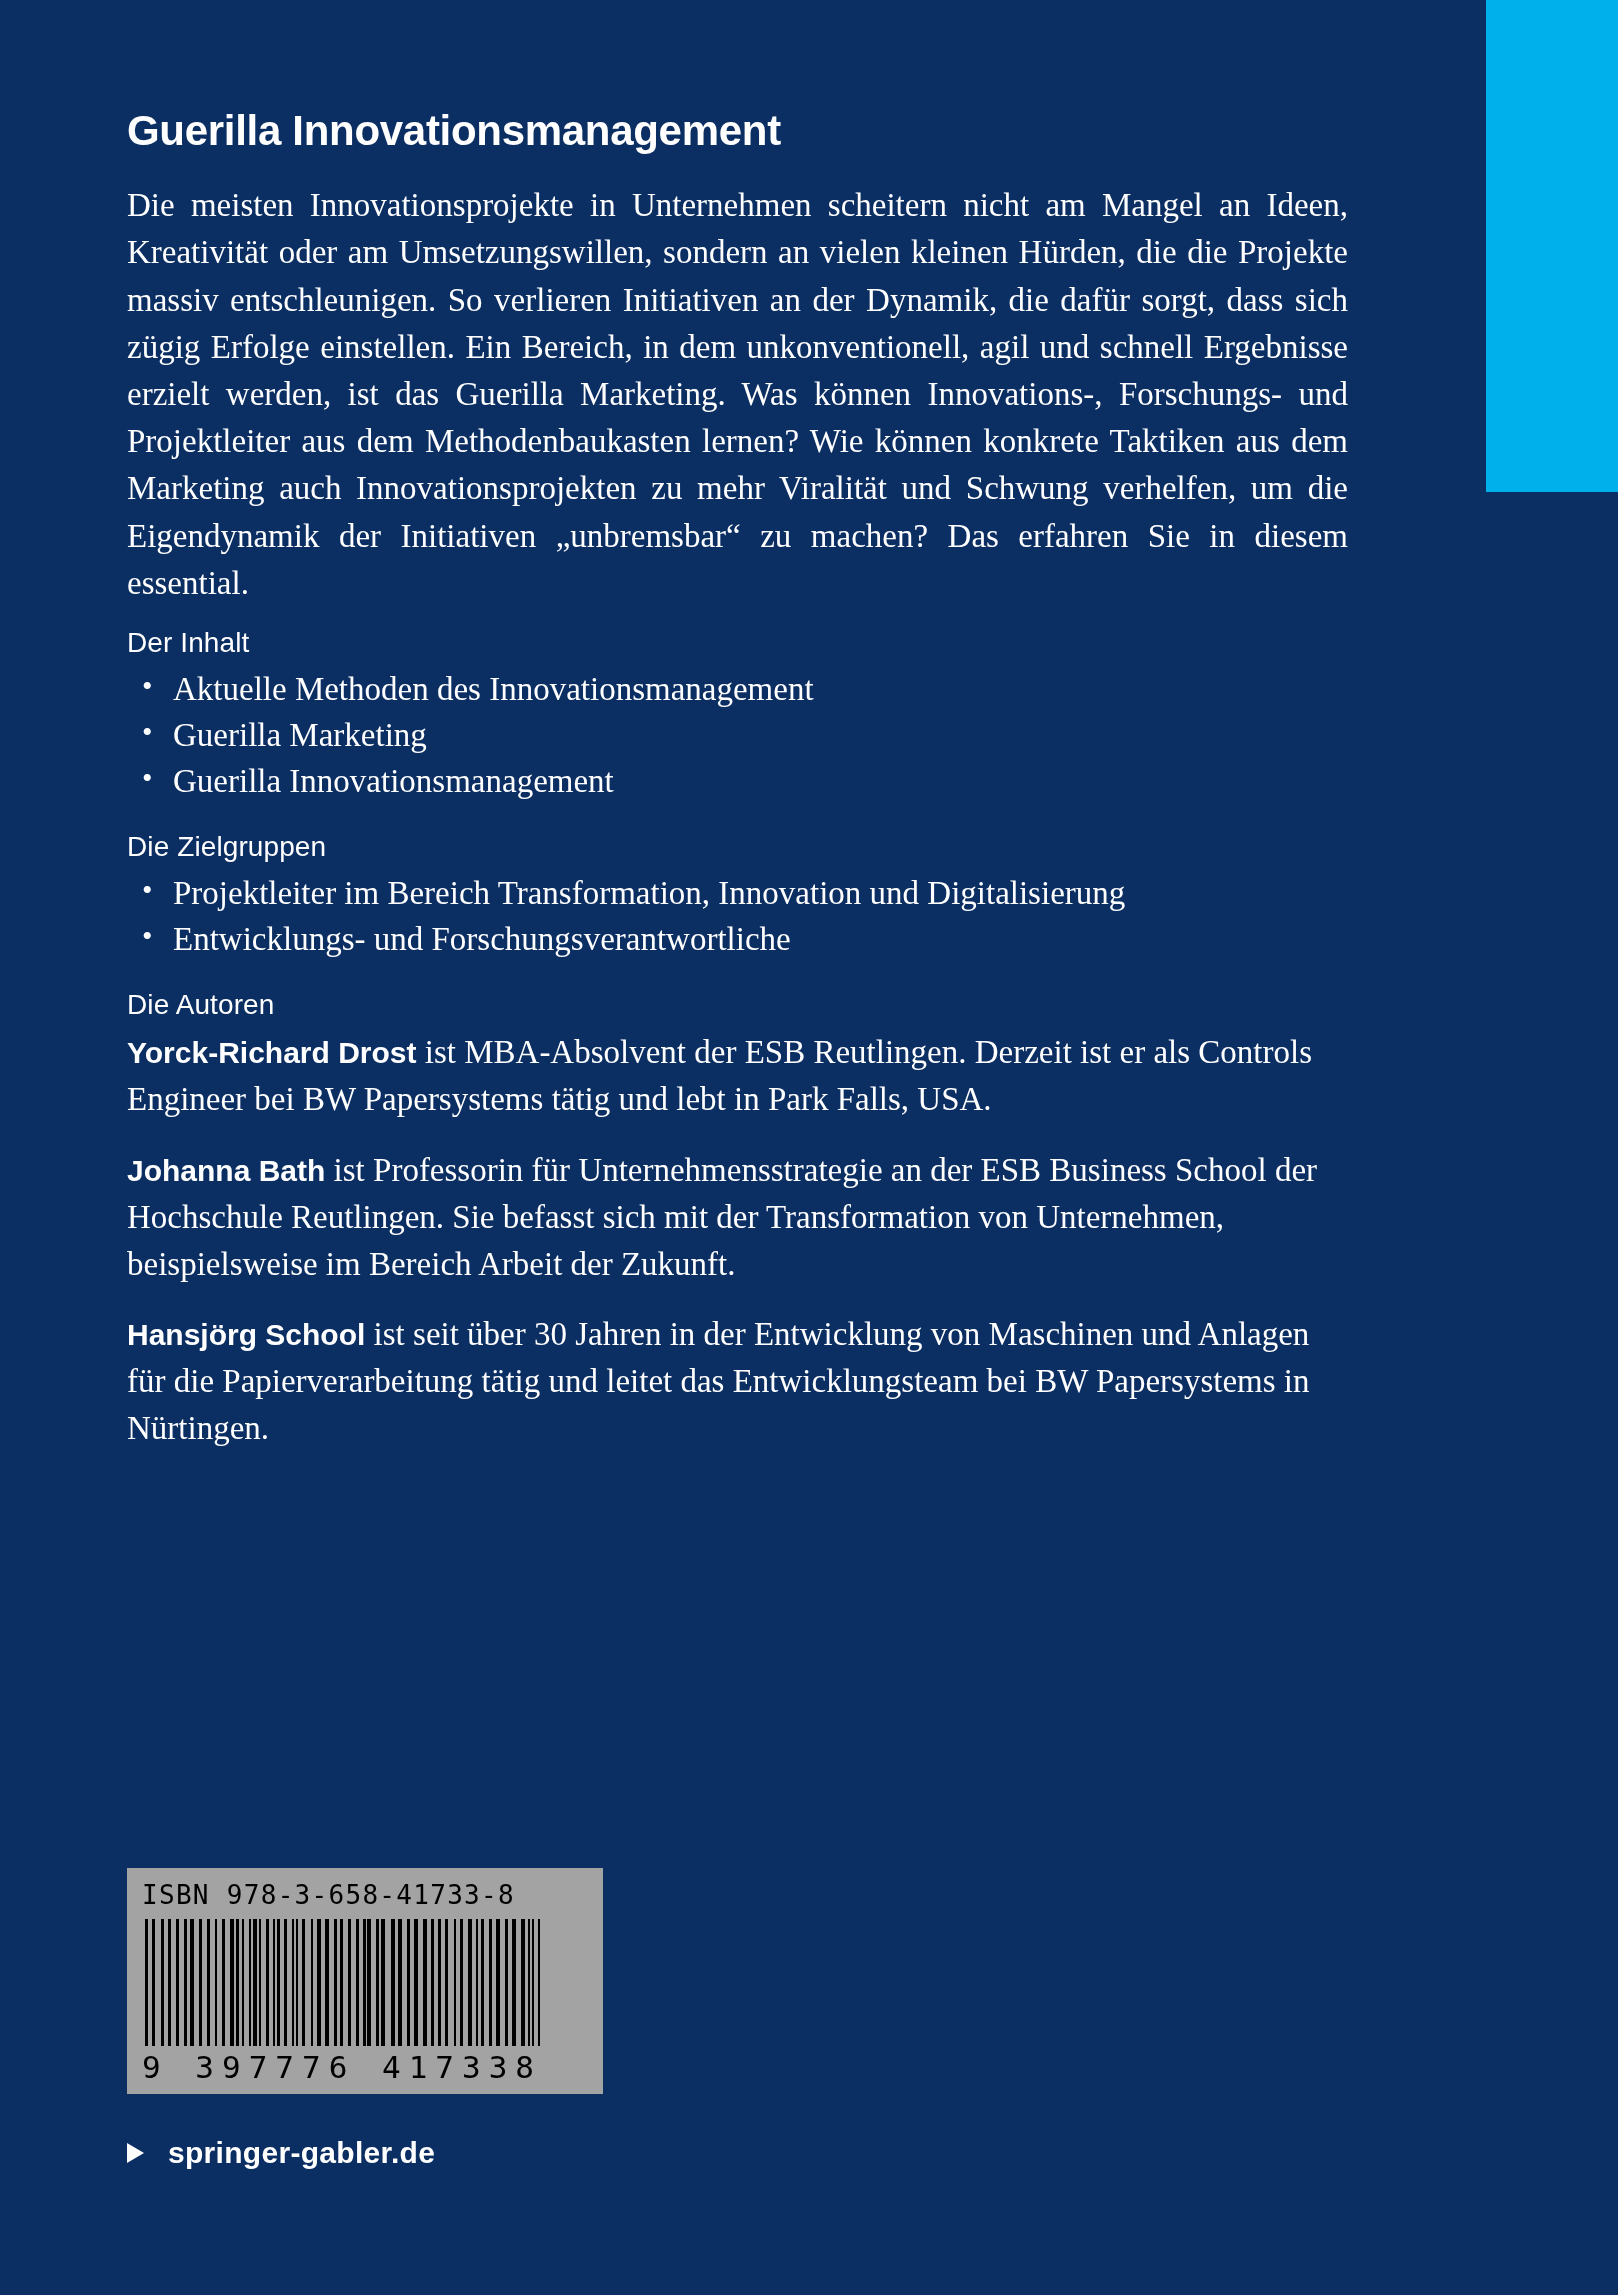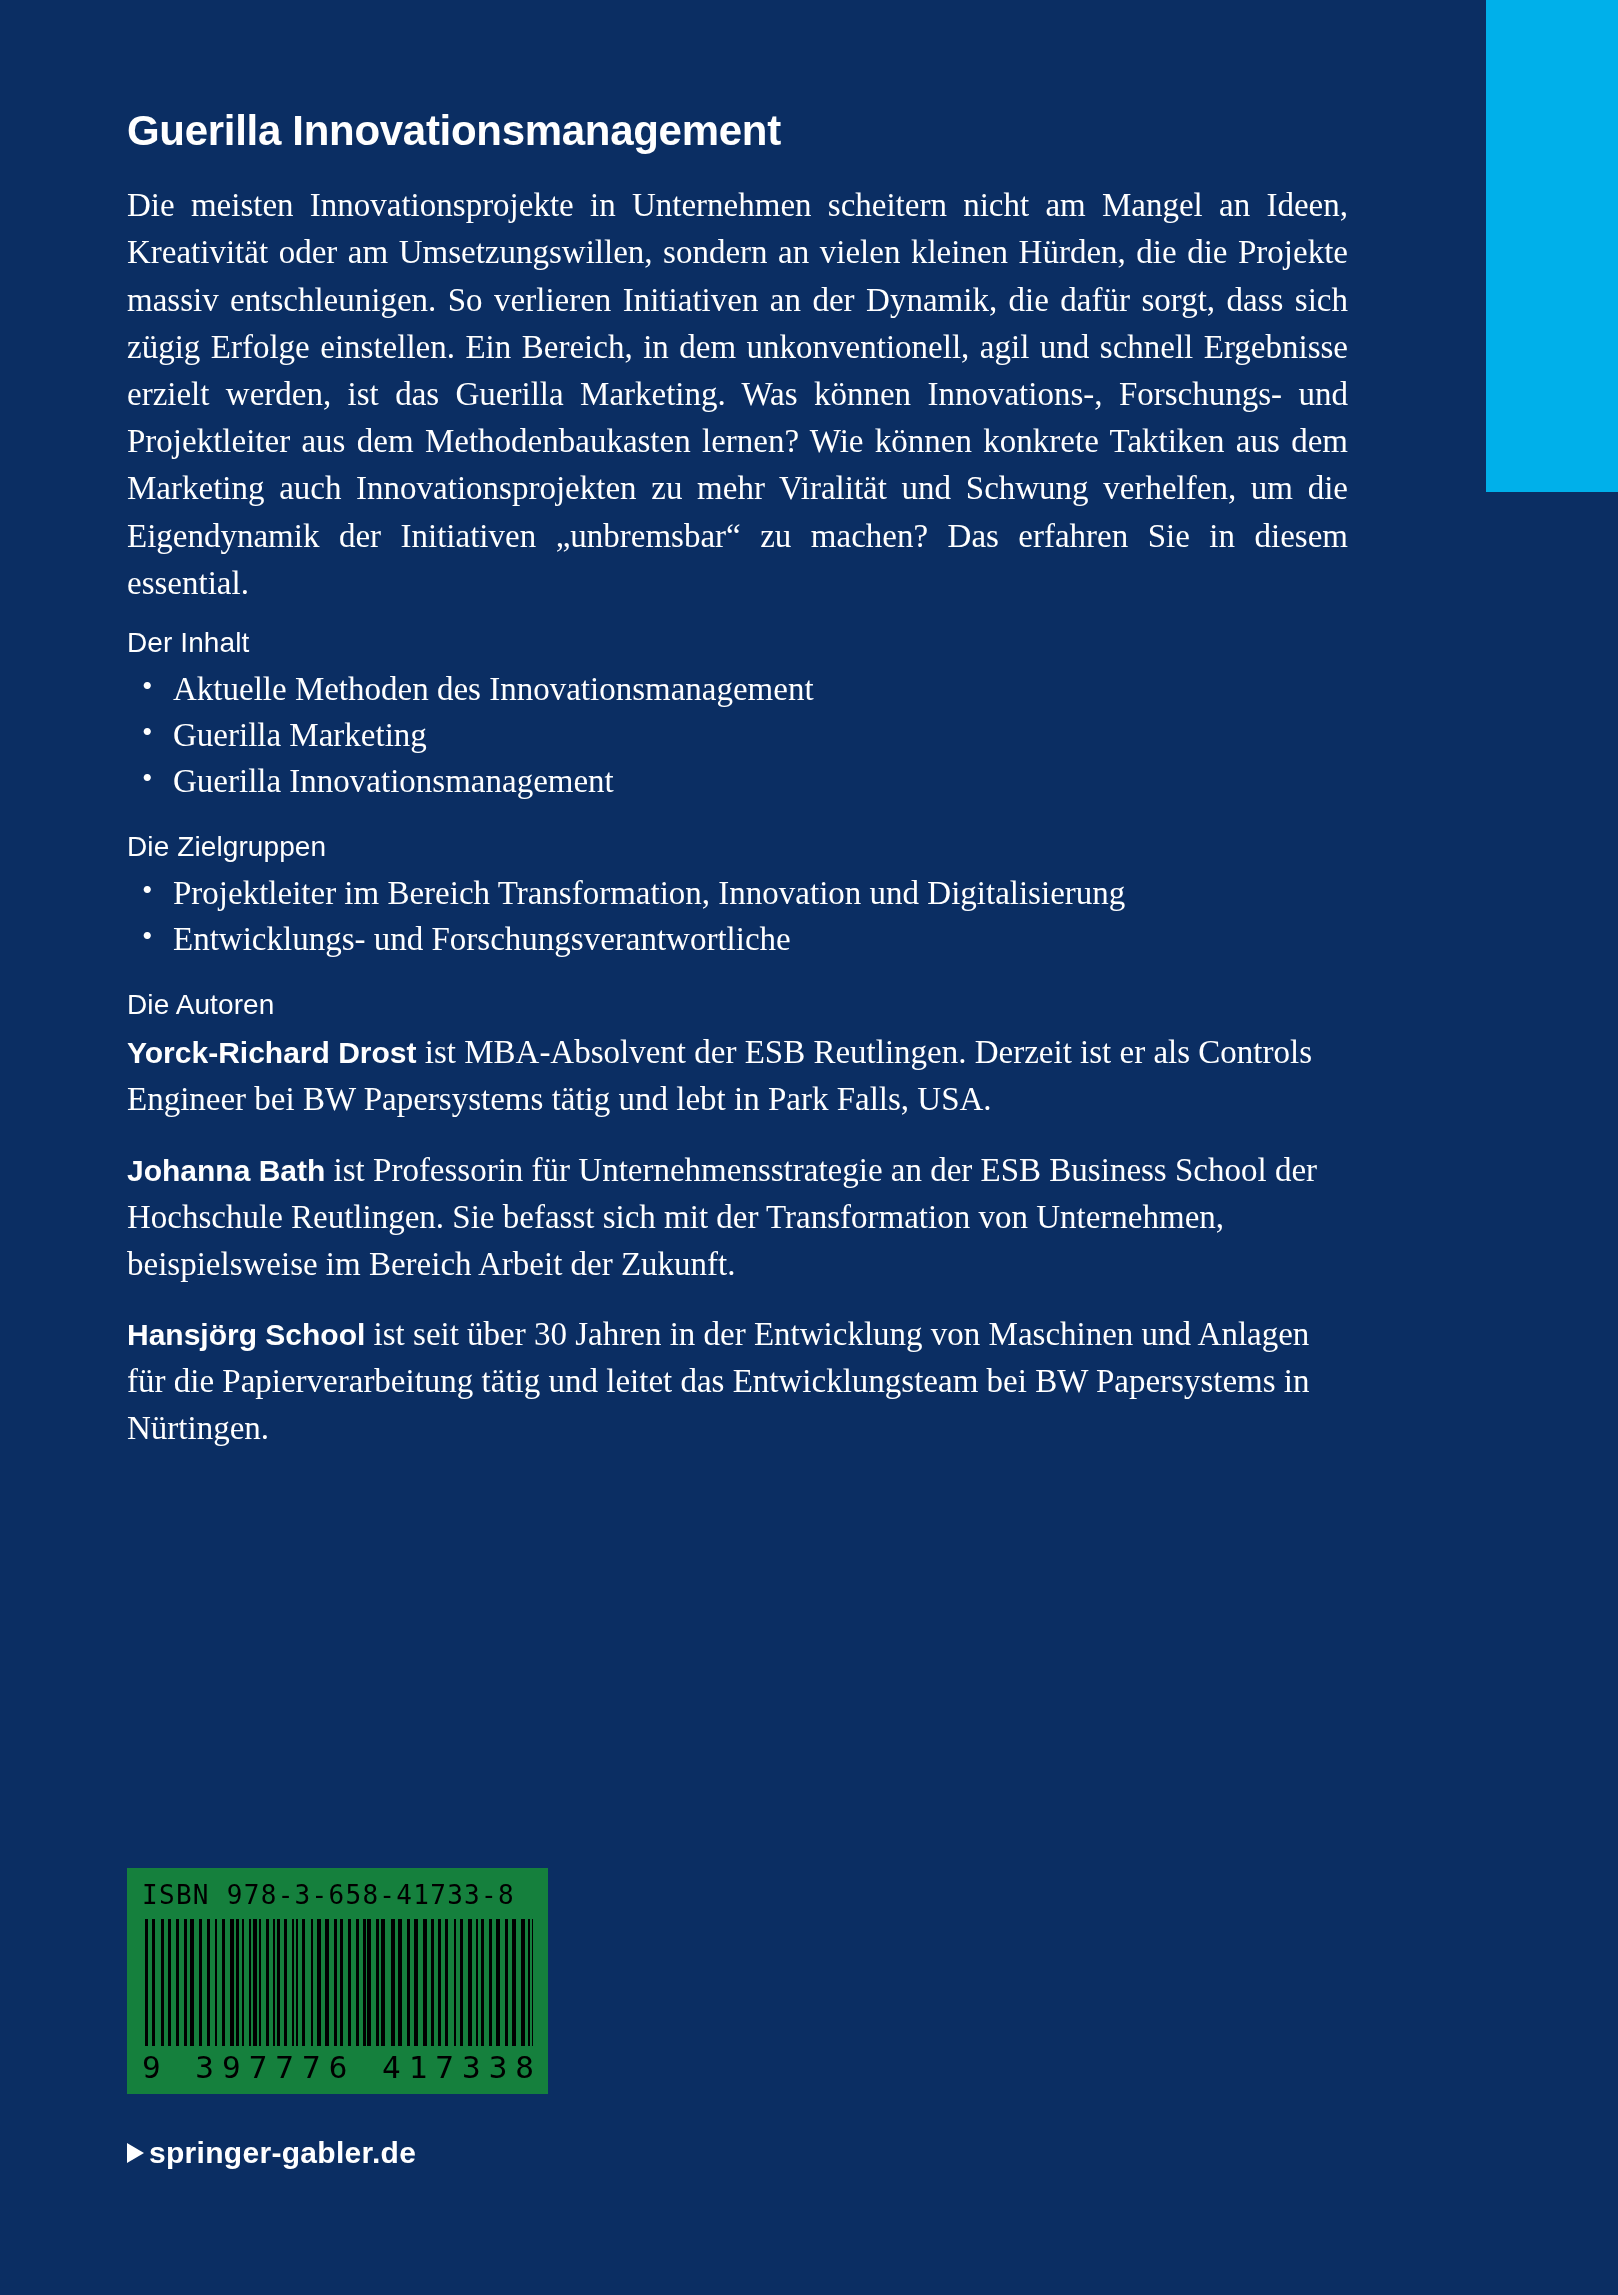--- a/index.html
+++ b/index.html
@@ -88,22 +88,22 @@
     font-family: "Liberation Sans", sans-serif;
     font-weight: bold;
     font-size: 30px;
   }
 
   
   .barcode-box {
     position: absolute;
     left: 127px;
     top: 1868px;
-    width: 421px;
-    background: #15803d;
+    width: 476px;
+    background: #a3a3a3;
     padding: 12px 15px 9.4px 15px;
     box-sizing: border-box;
   }
   .isbn-text {
     font-family: "DejaVu Sans Mono", monospace;
     font-size: 26px;
     color: #000000;
     letter-spacing: 1.3px;
     margin-bottom: 9.4px;
     white-space: nowrap;
@@ -128,21 +128,21 @@
     margin-top: 2.7px;
     white-space: nowrap;
   }
 
   .imprint {
     position: absolute;
     left: 127px;
     top: 2136px;
     display: flex;
     align-items: center;
-    gap: 5px;
+    gap: 24px;
     color: #ffffff;
     text-align: right;
   }
   .imprint .tri {
     width: 0;
     height: 0;
     border-left: 17.5px solid #ffffff;
     border-top: 10.8px solid transparent;
     border-bottom: 10.8px solid transparent;
   }

